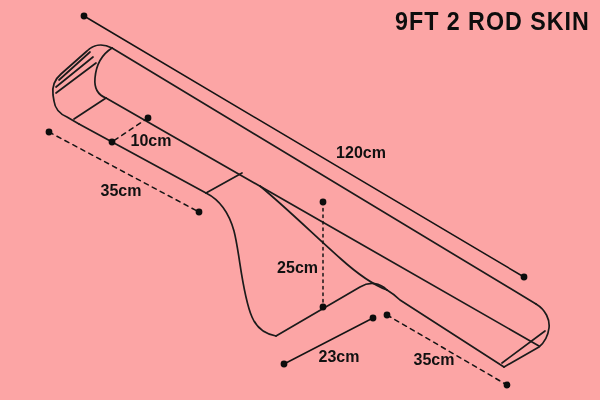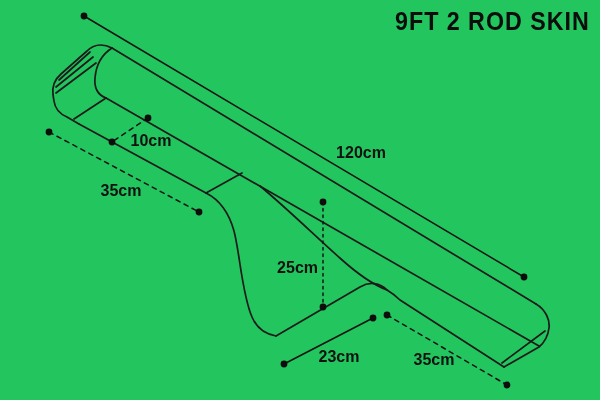--- a/index.html
+++ b/index.html
@@ -8,21 +8,21 @@
     background: #ffffff;
     width: 600px;
     height: 400px;
     overflow: hidden;
     font-family: "Liberation Sans", sans-serif;
   }
   .stage {
     position: relative;
     width: 600px;
     height: 400px;
-    background: #22c55e;
+    background: #fca5a5;
   }
   .title {
     position: absolute;
     top: 6px;
     right: 10px;
     font-size: 24px;
     font-weight: 900;
     letter-spacing: 1px;
     color: #0d0d0d;
     transform: scaleY(1.08) scaleX(0.97);

